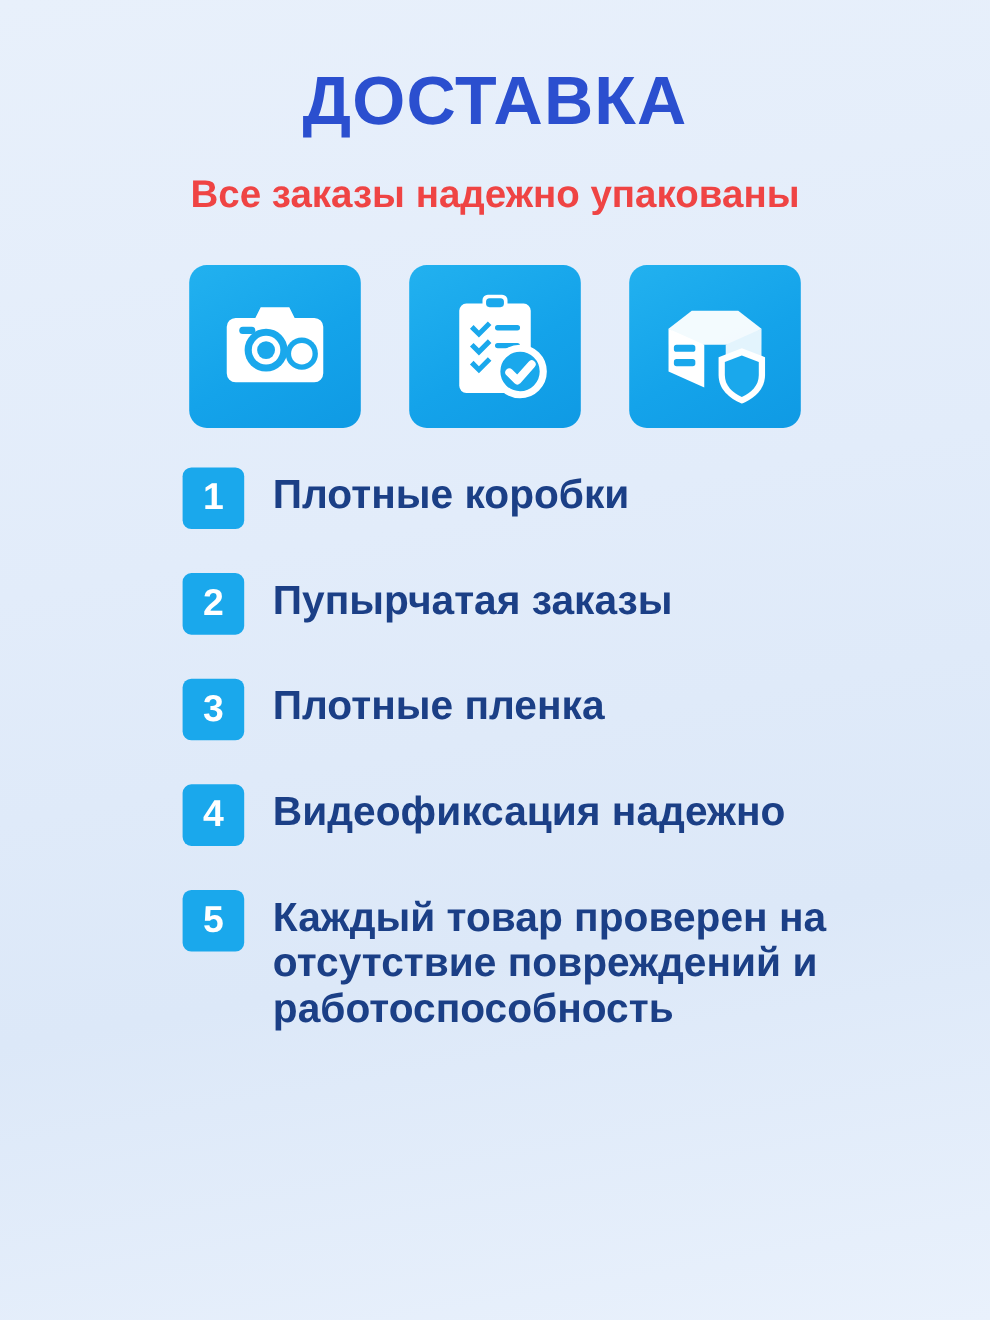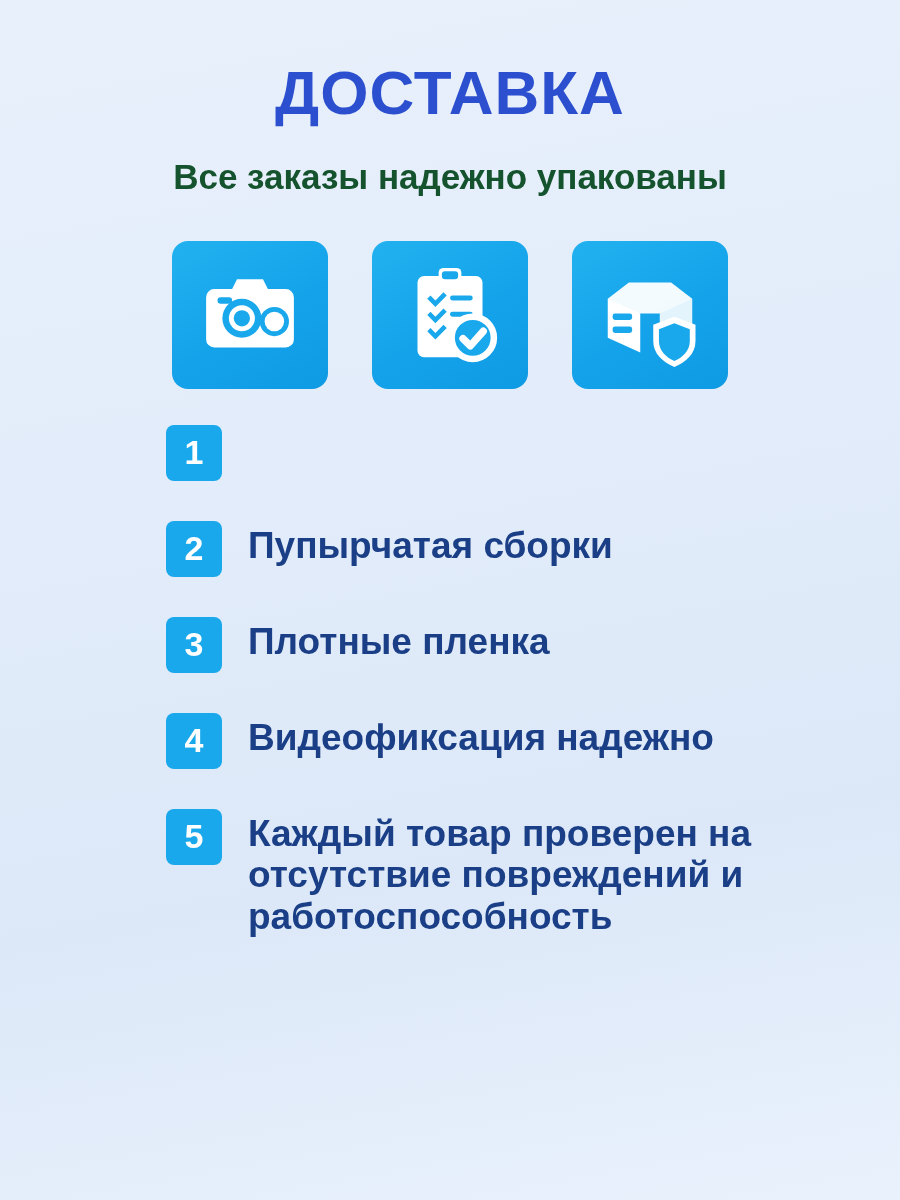--- a/index.html
+++ b/index.html
@@ -28,21 +28,21 @@
     font-weight: bold;
     letter-spacing: 1px;
     color: #2b4fcf;
     line-height: 1;
     text-align: center;
   }
   .subtitle {
     margin-top: 34px;
     font-size: 35px;
     font-weight: bold;
-    color: #14532d;
+    color: #ef4444;
     text-align: center;
     line-height: 1.1;
   }
   .icon-row {
     margin-top: 44px;
     display: flex;
     gap: 44px;
     justify-content: center;
   }
   .icon-tile {
@@ -155,25 +155,26 @@
         </svg>
       </span>
     </div>
 
   </div>
 
   <div class="list">
 
     <div class="list-item">
       <div class="badge">1</div>
+      <div class="item-label">Плотные коробки</div>
     </div>
 
     <div class="list-item">
       <div class="badge">2</div>
-      <div class="item-label">Пупырчатая сборки</div>
+      <div class="item-label">Пупырчатая заказы</div>
     </div>
 
     <div class="list-item">
       <div class="badge">3</div>
       <div class="item-label">Плотные пленка</div>
     </div>
 
     <div class="list-item">
       <div class="badge">4</div>
       <div class="item-label">Видеофиксация надежно</div>

